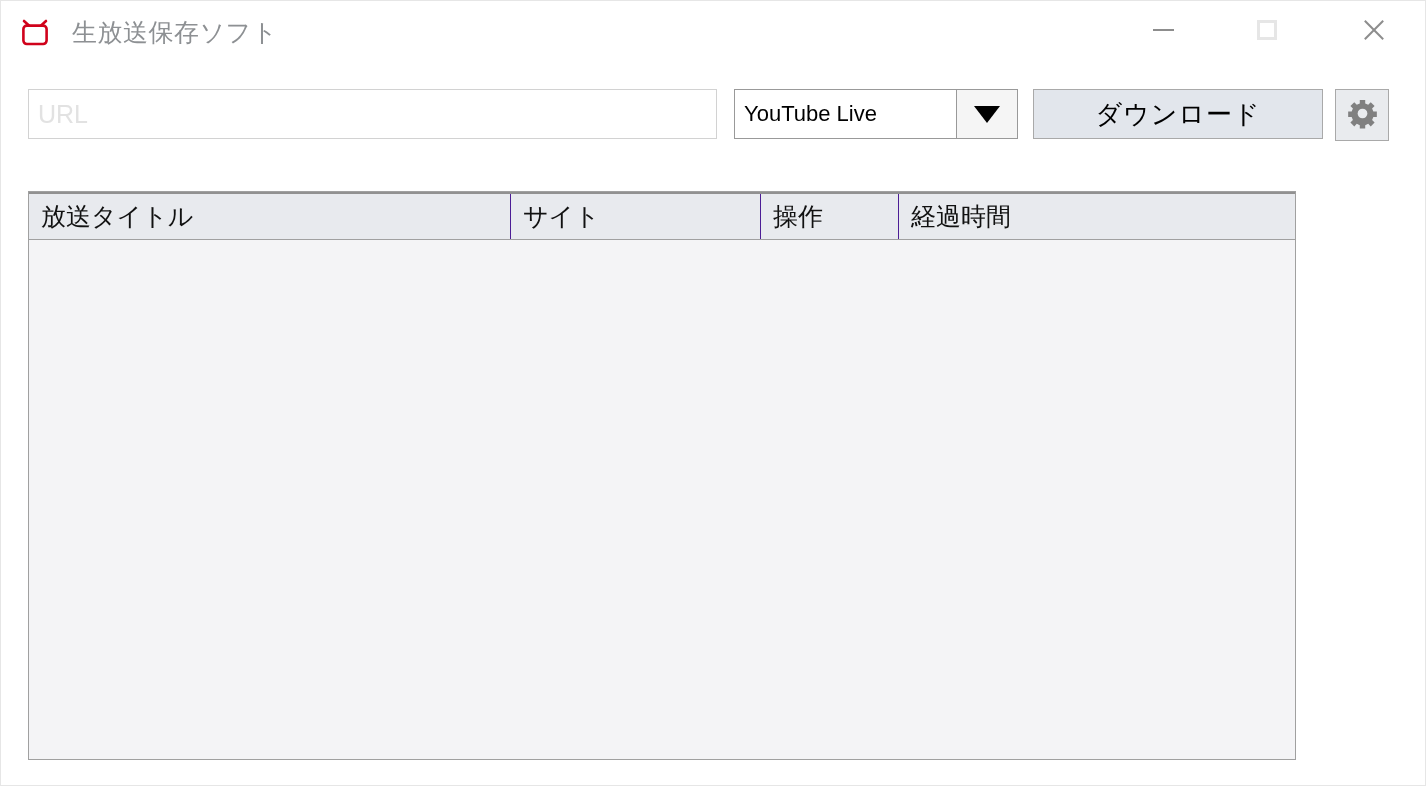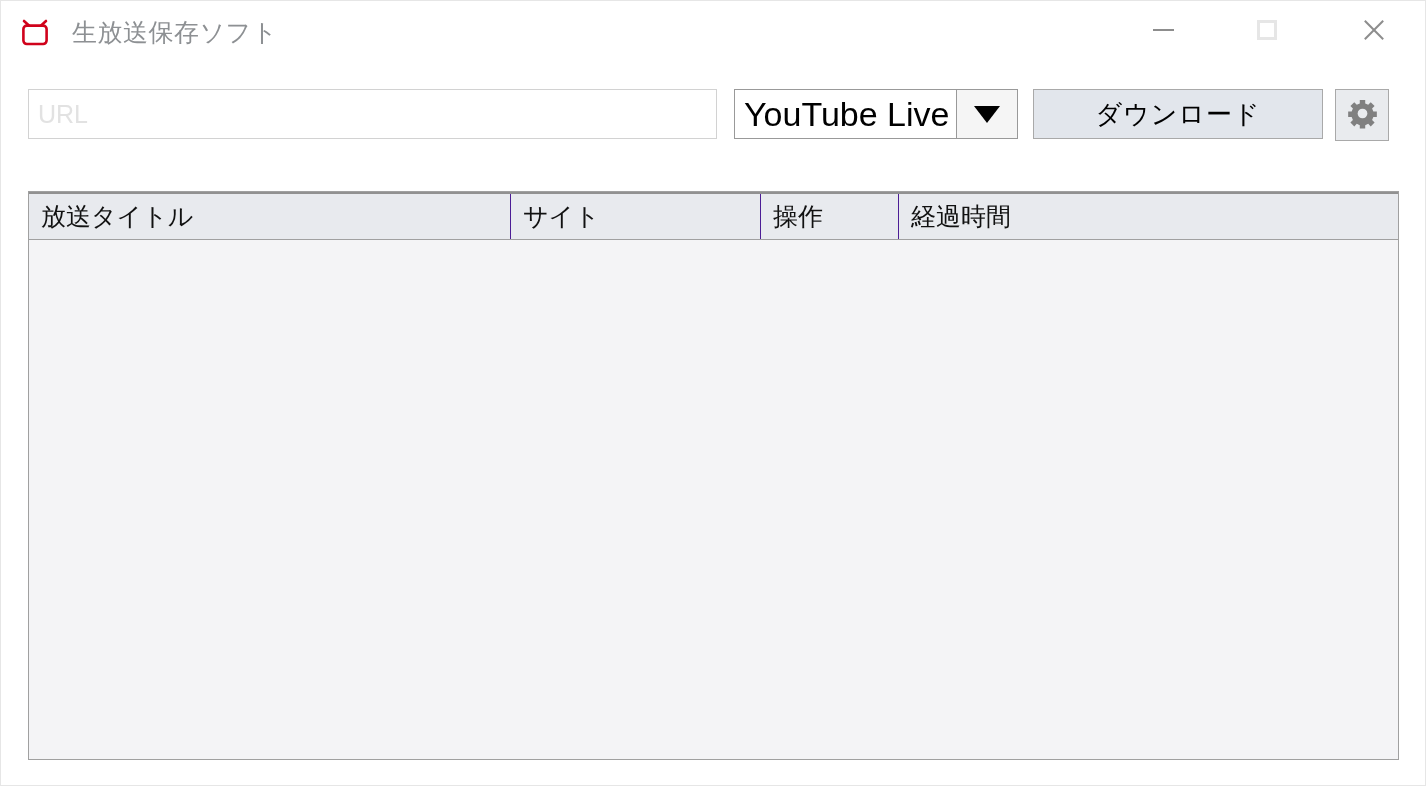--- a/index.html
+++ b/index.html
@@ -128,21 +128,21 @@
     border: 1px solid #999999;
     background: #ffffff;
     display: flex;
     align-items: stretch;
   }
   #site-select-value {
     flex: 1 1 auto;
     display: flex;
     align-items: center;
     padding-left: 9px;
-    font-size: 34px;
+    font-size: 22px;
     color: #000000;
     white-space: nowrap;
     overflow: hidden;
   }
   #site-select-arrow {
     flex: 0 0 60px;
     border-left: 1px solid #999999;
     background: #f5f5f5;
     display: flex;
     align-items: center;
@@ -185,21 +185,21 @@
     display: flex;
     align-items: center;
     justify-content: center;
   }
 
   
   #table {
     position: absolute;
     left: 27px;
     top: 190px;
-    width: 1371px;
+    width: 1268px;
     height: 569px;
     box-sizing: border-box;
     border: 1px solid #a0a0a0;
     background: #f4f4f6;
   }
 
   #table-header {
     display: flex;
     height: 48px;
     background: #e8eaee;

